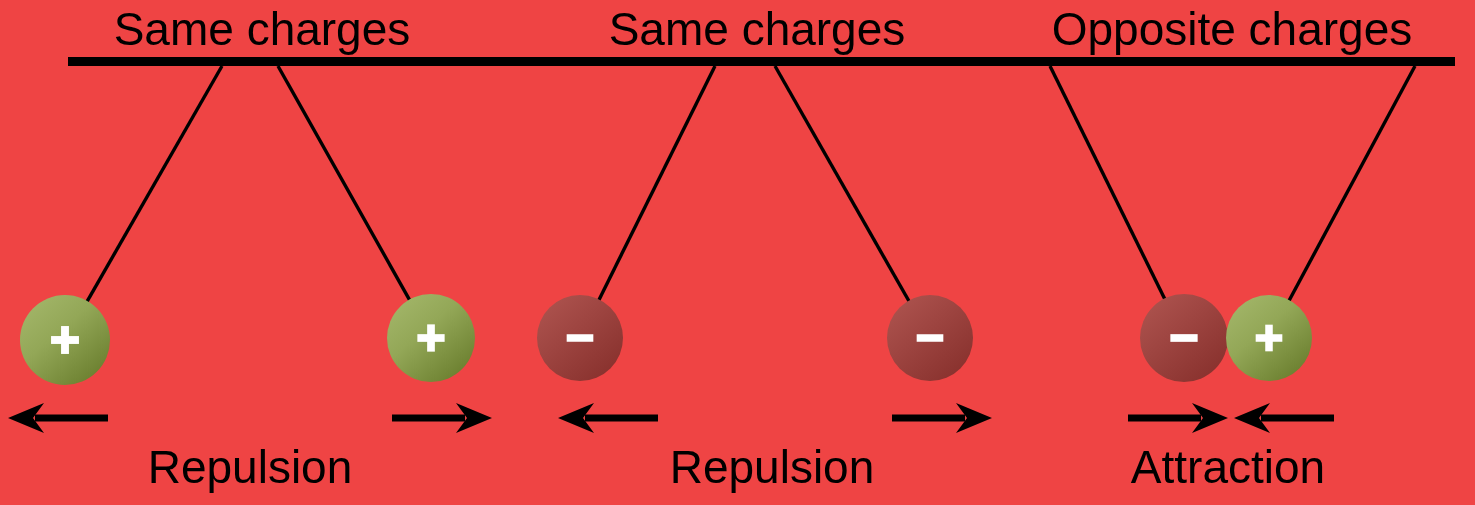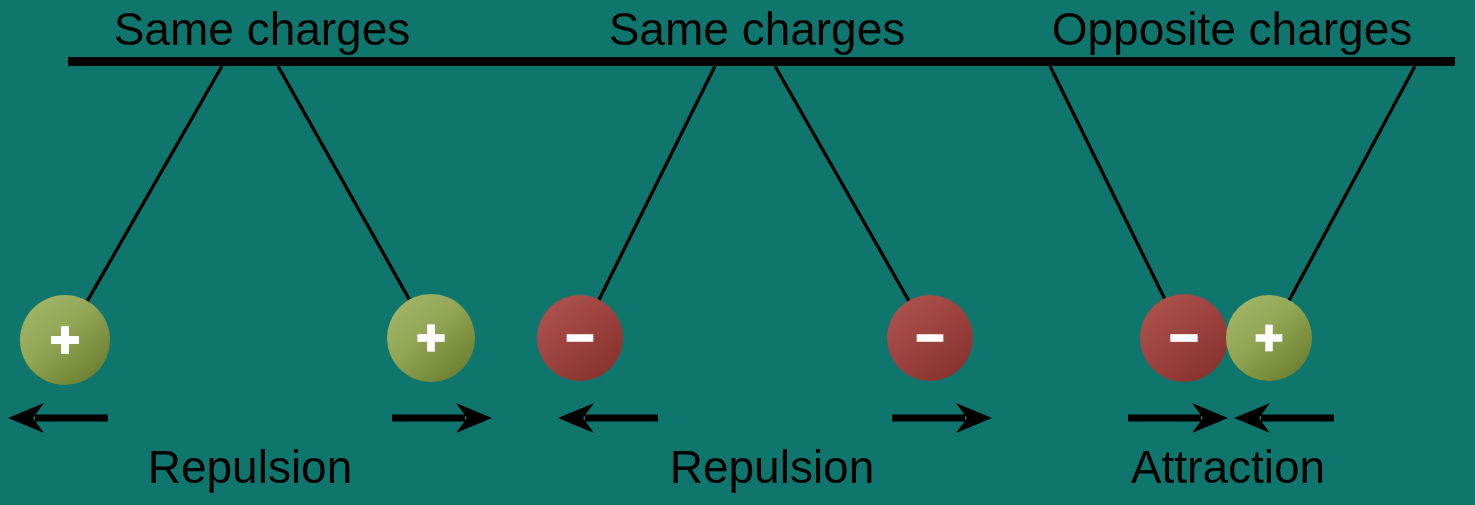--- a/index.html
+++ b/index.html
@@ -7,21 +7,21 @@
     padding: 0;
     background: #ffffff;
   }
   body {
     font-family: "Liberation Sans", sans-serif;
   }
   #diagram-root {
     position: relative;
     width: 1475px;
     height: 505px;
-    background: #0f766e;
+    background: #ef4444;
     overflow: hidden;
   }
   svg#scene {
     display: block;
     width: 1475px;
     height: 505px;
   }
   .hdr-label {
     font-family: "Liberation Sans", sans-serif;
     font-size: 46px;

